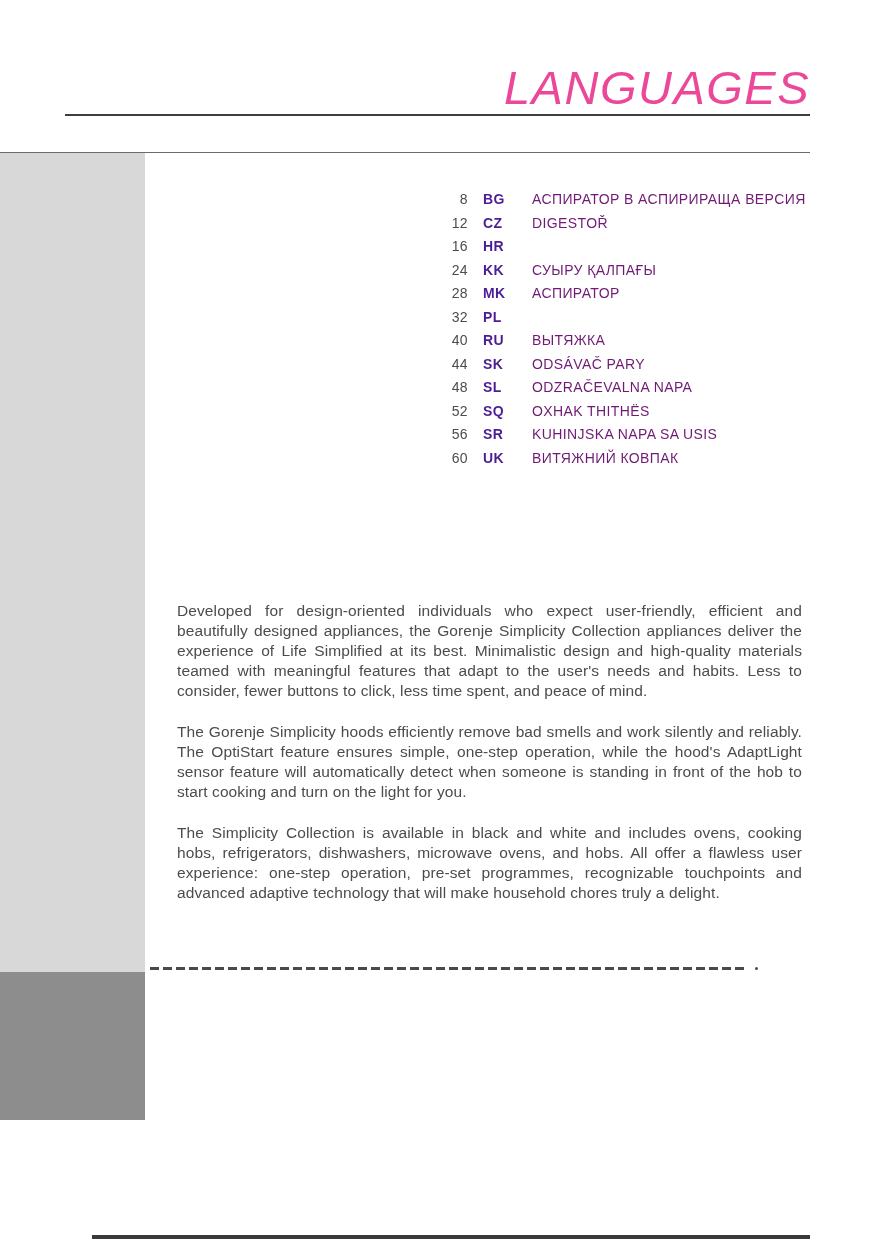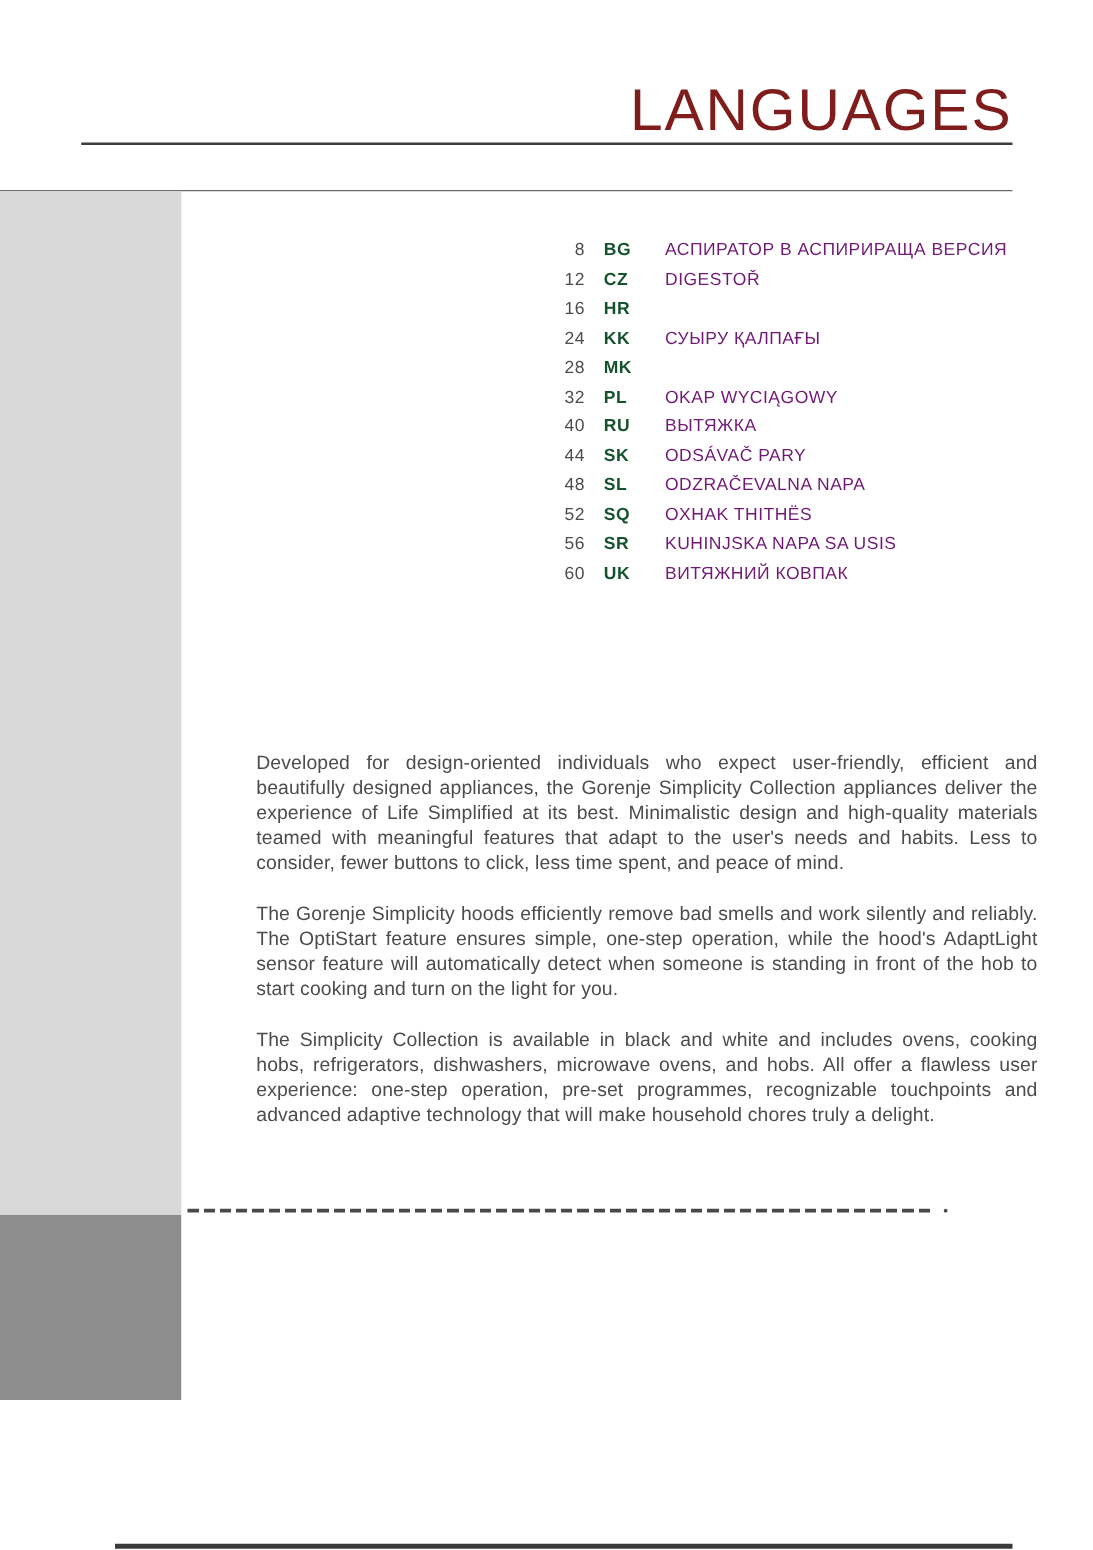--- a/index.html
+++ b/index.html
@@ -12,22 +12,23 @@
     font-family: "Liberation Sans", sans-serif;
   }
 
   .page-title {
     position: absolute;
     top: 64px;
     right: 64px;
     font-size: 47px;
     font-weight: 400;
     letter-spacing: 1.5px;
-    color: #7f1d1d;
+    color: #ec4899;
     line-height: 1;
+    font-style: italic;
   }
   .title-rule {
     position: absolute;
     top: 114px;
     left: 65px;
     width: 745px;
     height: 2px;
     background: #3d3d3c;
   }
   .top-rule {
@@ -66,34 +67,33 @@
     grid-template-columns: 30px 34px auto;
     column-gap: 15px;
     height: 23.5px;
     line-height: 23.5px;
     font-size: 14px;
     letter-spacing: 0.4px;
     color: #4c4c4c;
     white-space: nowrap;
   }
   .toc-page { text-align: right; color: #4c4c4c; }
-  .toc-code { font-weight: bold; color: #14532d; }
+  .toc-code { font-weight: bold; color: #4c1d95; }
   .toc-name { color: #701a75; }
 
   .body-text {
     position: absolute;
     top: 601px;
     left: 177px;
     width: 625px;
     font-size: 15.5px;
     line-height: 20px;
     letter-spacing: 0.1px;
     color: #4c4c4c;
     text-align: justify;
-    margin-left: 28px;
   }
   .body-text p { margin: 0 0 21px 0; }
 
   .dashed-divider {
     position: absolute;
     top: 967px;
     left: 150px;
     width: 608px;
     height: 4px;
   }
@@ -150,25 +150,25 @@
     <span class="toc-code">HR</span>
   </div>
   <div class="toc-row">
     <span class="toc-page">24</span>
     <span class="toc-code">KK</span>
     <span class="toc-name">СУЫРУ ҚАЛПАҒЫ</span>
   </div>
   <div class="toc-row">
     <span class="toc-page">28</span>
     <span class="toc-code">MK</span>
+    <span class="toc-name">АСПИРАТОР</span>
   </div>
   <div class="toc-row">
     <span class="toc-page">32</span>
     <span class="toc-code">PL</span>
-    <span class="toc-name">OKAP WYCIĄGOWY</span>
   </div>
   <div class="toc-row">
     <span class="toc-page">40</span>
     <span class="toc-code">RU</span>
     <span class="toc-name">ВЫТЯЖКА</span>
   </div>
   <div class="toc-row">
     <span class="toc-page">44</span>
     <span class="toc-code">SK</span>
     <span class="toc-name">ODSÁVAČ PARY</span>

